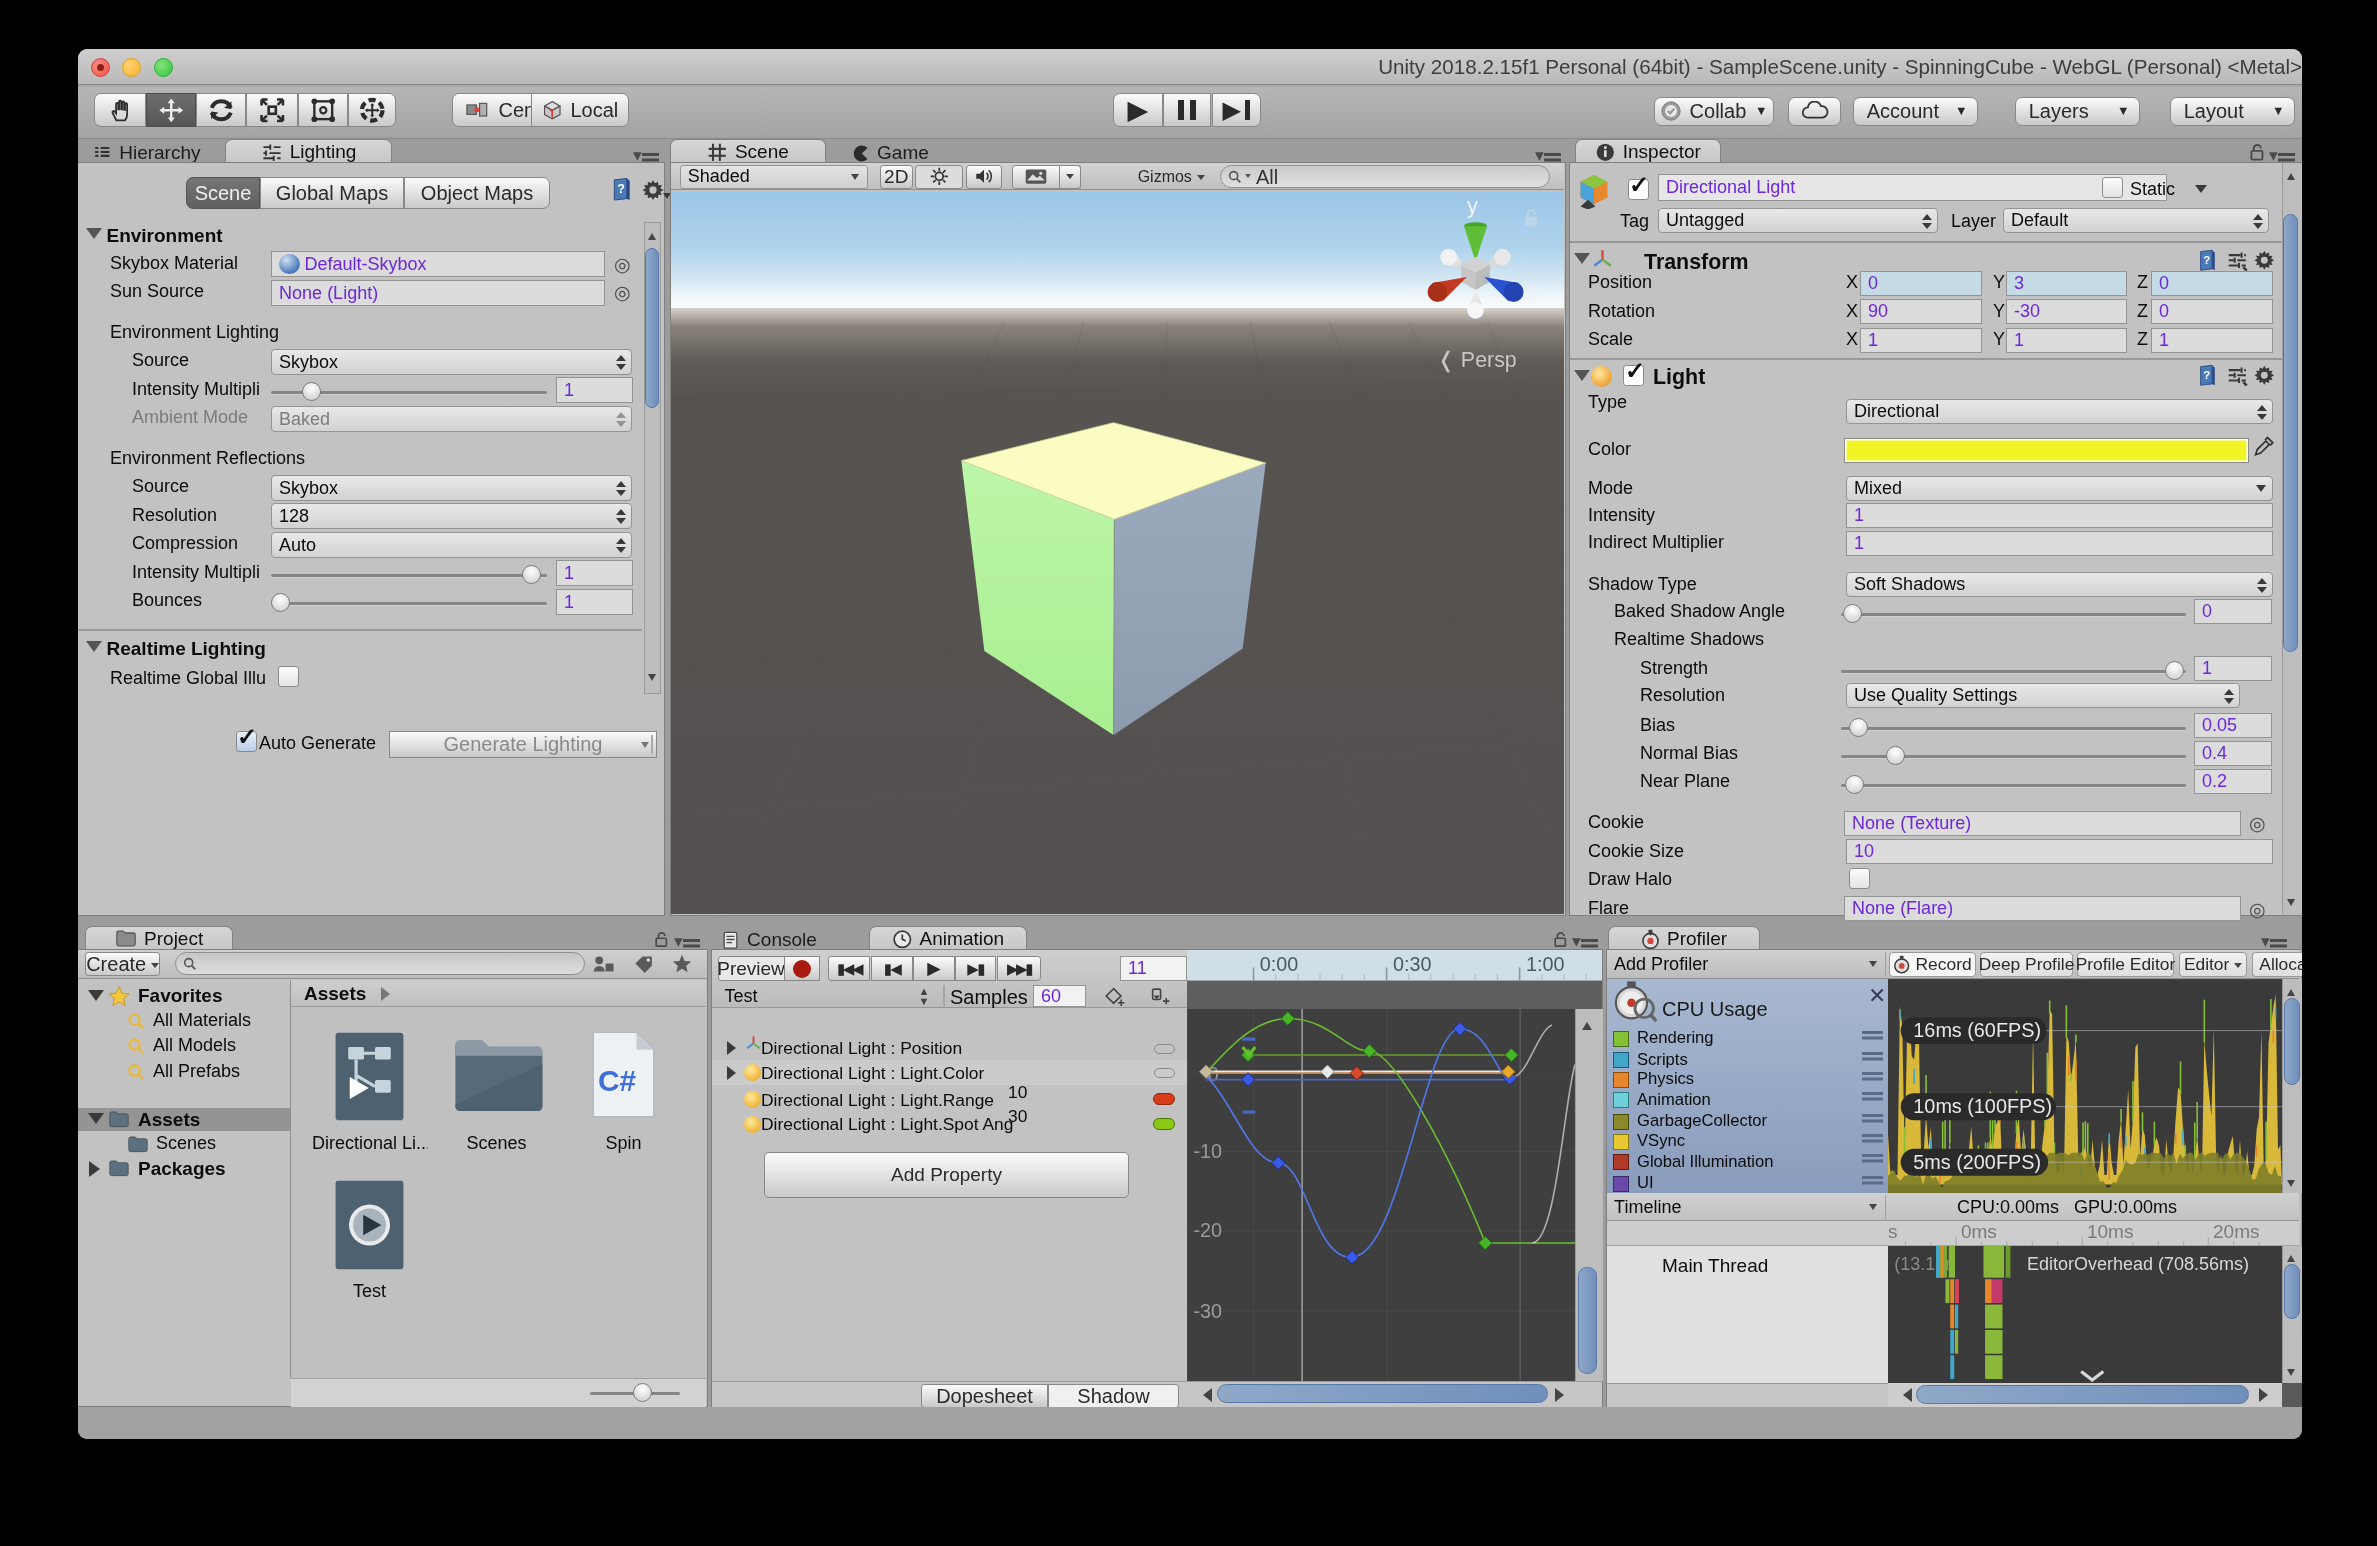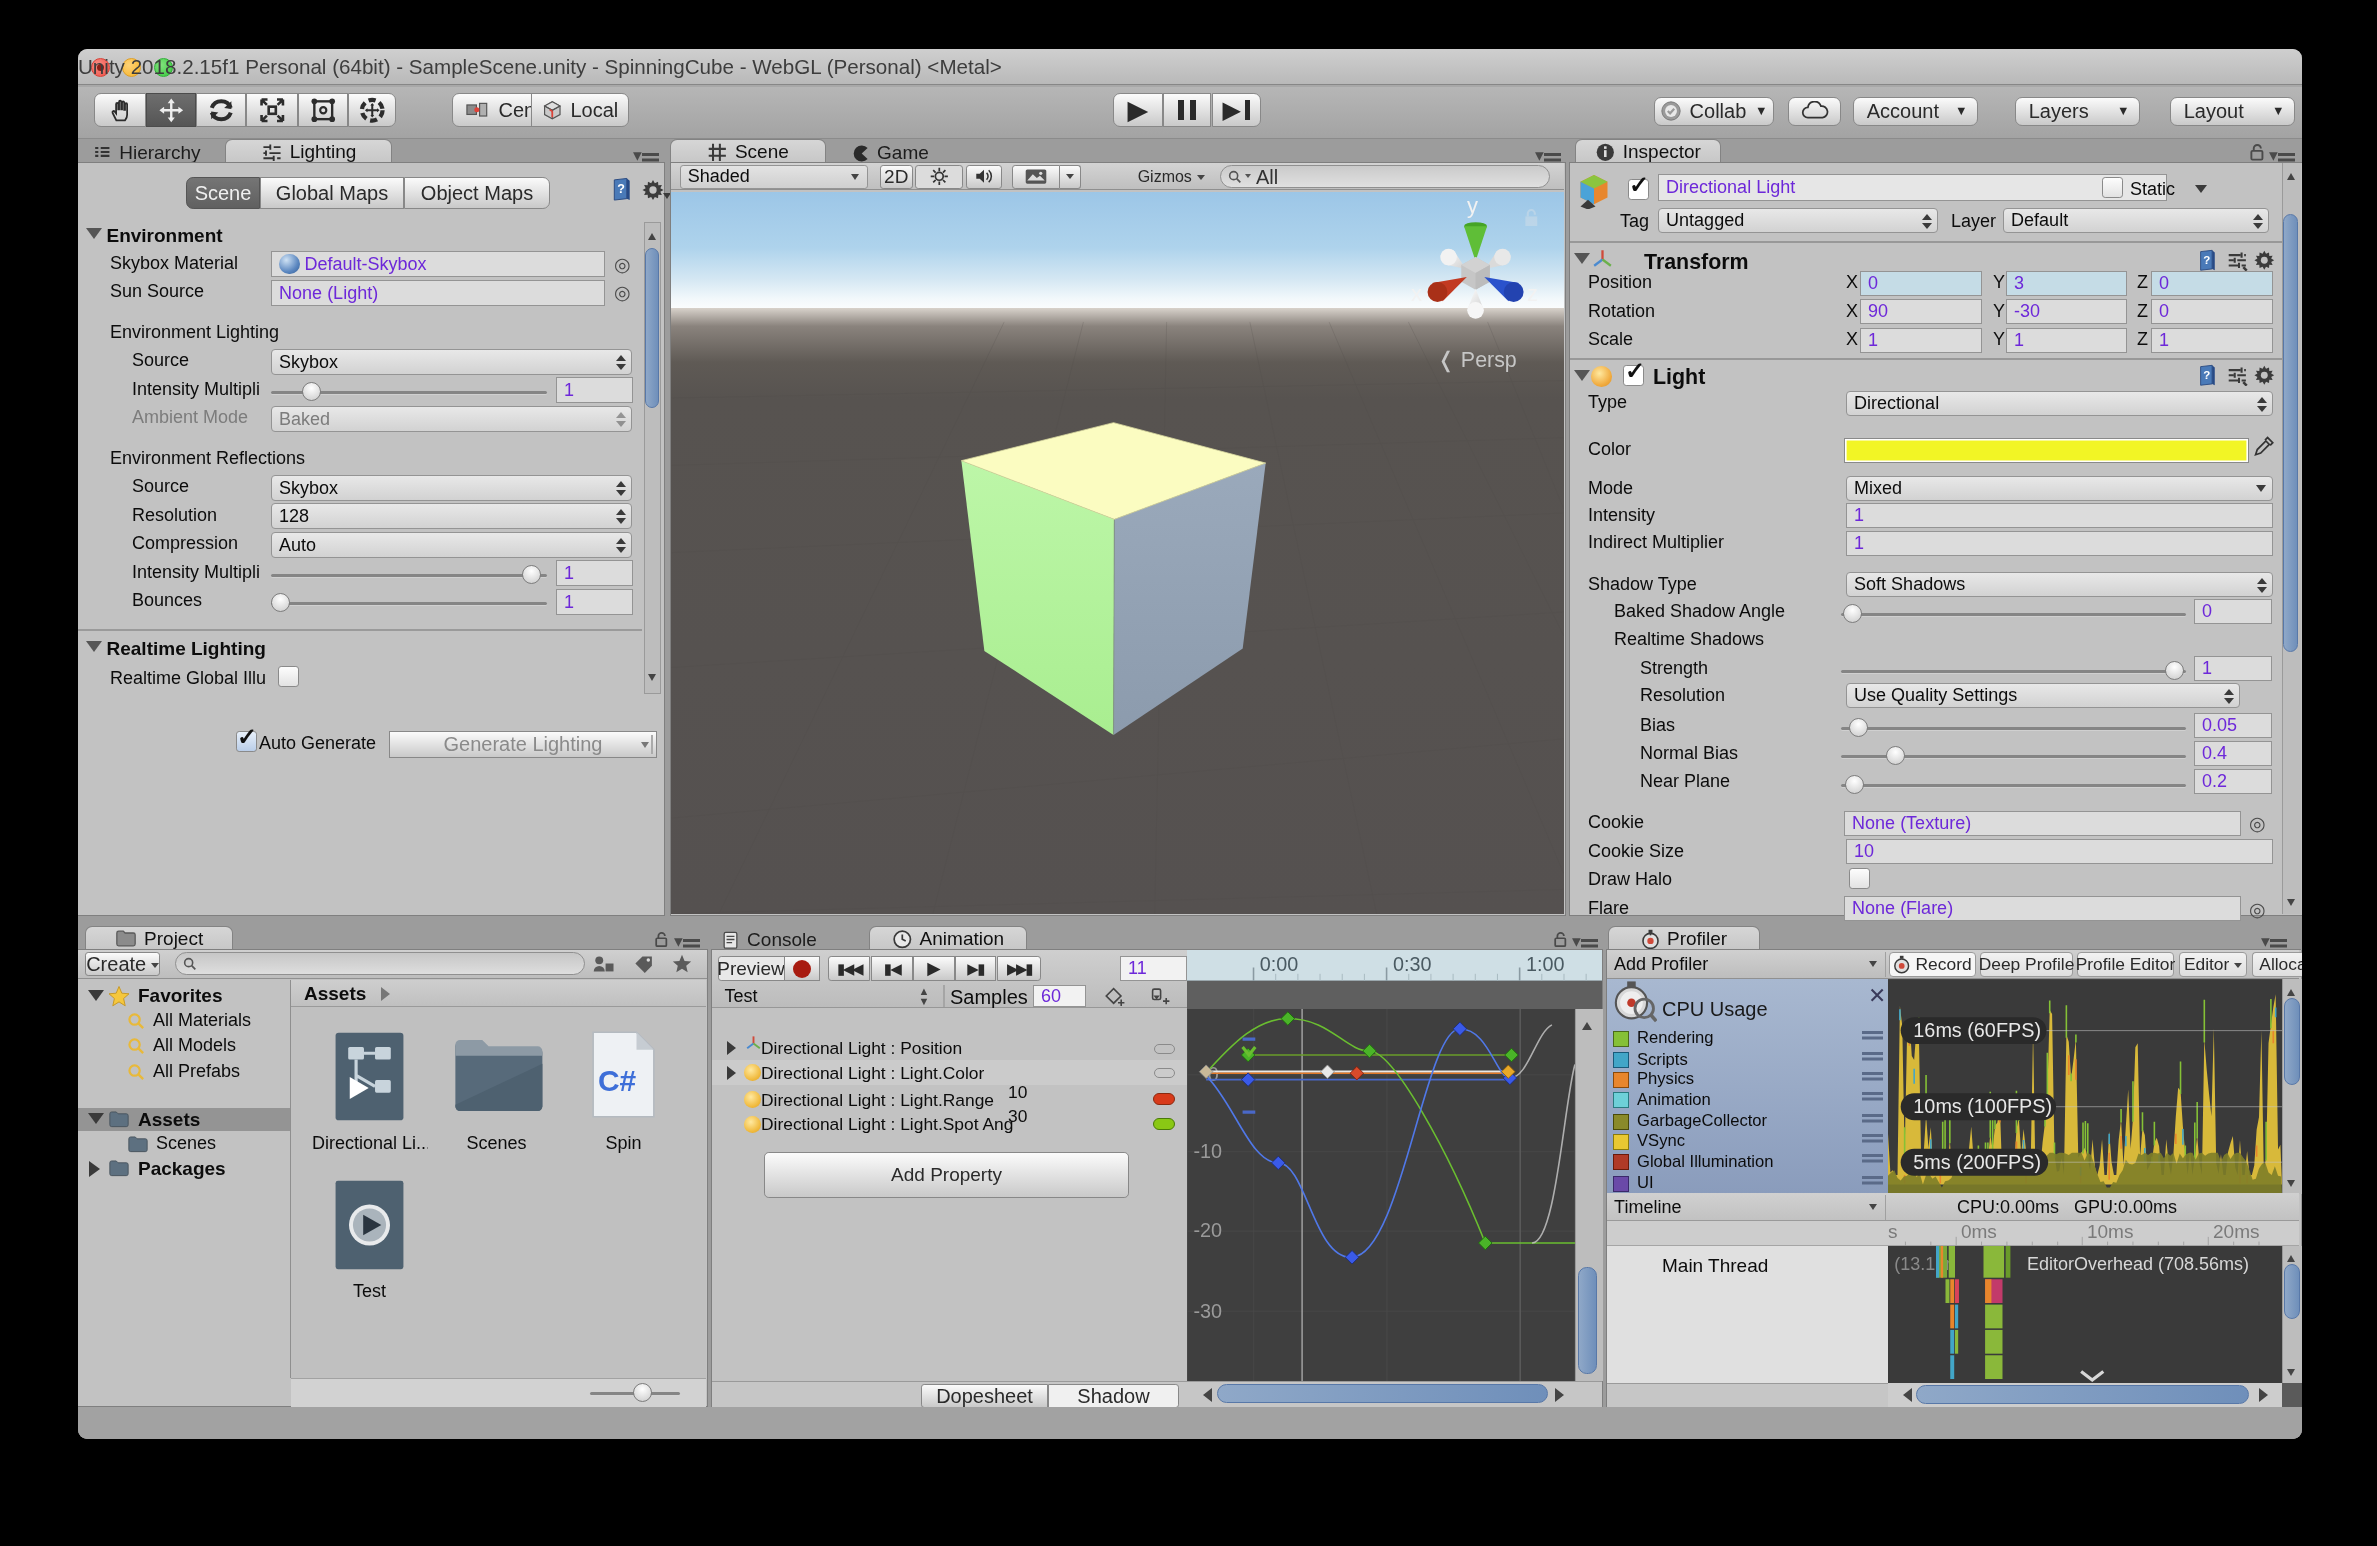--- a/index.html
+++ b/index.html
@@ -1,21 +1,21 @@
 <!DOCTYPE html>
 <html style="font-size:12.7px"><head>
 <meta charset="utf-8">
 <style>
 *{margin:0;padding:0;box-sizing:border-box}
 html,body{width:2377px;height:1547px;background:#000;font-family:"Liberation Sans",sans-serif;overflow:hidden}
 .p{position:absolute}
 #win{position:absolute;left:78px;top:49px;width:2224px;height:1390px;background:#a8a8a8;border-radius:9.5px;overflow:hidden}
 #title{position:absolute;left:0;top:0;width:2224px;height:36px;background:linear-gradient(#cfcfcf,#b9b9b9);border-bottom:1.6px solid #878787}
 .tl{position:absolute;top:8.7px;width:19px;height:19px;border-radius:50%}
-#ttext{position:absolute;top:6.3px;left:0;width:2224px;text-align:left;font-size:20.6px;color:#3d3d3d}
+#ttext{position:absolute;top:6.3px;left:0;width:2224px;text-align:right;font-size:20.6px;color:#3d3d3d}
 #tbar{position:absolute;left:0;top:38px;width:2224px;height:52px;background:linear-gradient(#b6b6b6,#a3a3a3);border-bottom:1.6px solid #8b8b8b}
 .tbtn{position:absolute;top:44px;height:34px;background:linear-gradient(#fbfbfb,#c9c9c9);border:1.6px solid #888;display:flex;align-items:center;justify-content:center;color:#2a2a2a;font-size:20px;white-space:nowrap}
 .seg{border-radius:0}.segl{border-radius:7.1px 0 0 7.1px}.segr{border-radius:0 7.1px 7.1px 0}.rnd{border-radius:7.1px}
 .tab{position:absolute;background:linear-gradient(#d6d6d6,#c6c6c6);border:1.6px solid #838383;border-bottom:none;border-radius:7.1px 7.1px 0 0;display:flex;align-items:center;justify-content:center;gap:7.1px;font-size:19px;color:#101010}
 .itab{position:absolute;display:flex;align-items:center;gap:7.1px;font-size:19px;color:#1c1c1c}
 .panel{position:absolute;background:#c2c2c2}
 .fld{position:absolute;background:#dcdcdc;border:1.6px solid #949494;font-size:18px;color:#6d28d9;display:flex;align-items:center;padding-left:7.1px;white-space:nowrap}
 .drop{position:absolute;background:linear-gradient(#e8e8e8,#d2d2d2);border:1.6px solid #949494;border-radius:4px;font-size:18px;color:#0c0c0c;display:flex;align-items:center;padding-left:7.1px;white-space:nowrap}
 .ud{position:absolute;right:4.8px;top:50%;width:11px;height:1.6px}
 .ud:before{content:"";position:absolute;right:0;top:-12px;border:5.5px solid transparent;border-bottom:6.3px solid #3a3a3a}
@@ -396,21 +396,21 @@
     <svg class="p" style="left:657px;top:202px" width="20.6" height="20.6" viewBox="0 0 24 24">
         <path d="M2 6 h14 M20 6 h2 M2 12 h6 M12 12 h10 M2 18 h11 M17 18 h5" stroke="#3a3a3a" stroke-width="2.4"></path>
         <path d="M17 3 v6 M9 9 v6 M14 15 v6" stroke="#3a3a3a" stroke-width="2.4"></path>
         <path d="M19 20 l4 4" stroke="#3a3a3a" stroke-width="3"></path>
       </svg>
     <svg class="p" style="left:684px;top:202px" width="20.6" height="20.6" viewBox="0 0 24 24">
         <path d="M12 1 L14 4.5 L17.5 3 L17.8 6.9 L21.7 6.6 L20 10 L23.5 12 L20 14 L21.7 17.4 L17.8 17.1 L17.5 21 L14 19.5 L12 23 L10 19.5 L6.5 21 L6.2 17.1 L2.3 17.4 L4 14 L0.5 12 L4 10 L2.3 6.6 L6.2 6.9 L6.5 3 L10 4.5 Z" fill="#3b3b3b"></path>
         <circle cx="12" cy="12" r="4" fill="#c2c2c2"></circle>
       </svg>
     <div class="lbl" style="left:18px;top:229px">Type</div>
-    <div class="drop" style="left:276px;top:228px;width:427px;height:25px">Directional<i class="ud"></i></div>
+    <div class="drop" style="left:276px;top:236px;width:427px;height:25px">Directional<i class="ud"></i></div>
     <div class="lbl" style="left:18px;top:276px">Color</div>
     <div class="p" style="left:274px;top:275px;width:405px;height:24.6px;background:#f2f525;border:1.6px solid #8a8a8a;box-shadow:inset 0 0 0 1.6px #fff"></div>
     <svg class="p" style="left:683px;top:273px" width="20.6" height="22" viewBox="0 0 24 24">
         <path d="M3 21 L5 15 L15 5 L19 9 L9 19 Z M14 4 L17 1 L23 7 L20 10" fill="none" stroke="#333" stroke-width="2"></path>
       </svg>
     <div class="lbl" style="left:18px;top:315px">Mode</div>
     <div class="drop" style="left:276px;top:313px;width:427px;height:25px">Mixed<b style="position:absolute;right:6.3px;top:8px;border:5.5px solid transparent;border-top:7.1px solid #3a3a3a"></b></div>
     <div class="lbl" style="left:18px;top:342px">Intensity</div>
     <div class="fld" style="left:276px;top:340px;width:427px;height:25px">1</div>
     <div class="lbl" style="left:18px;top:369px">Indirect Multiplier</div>

